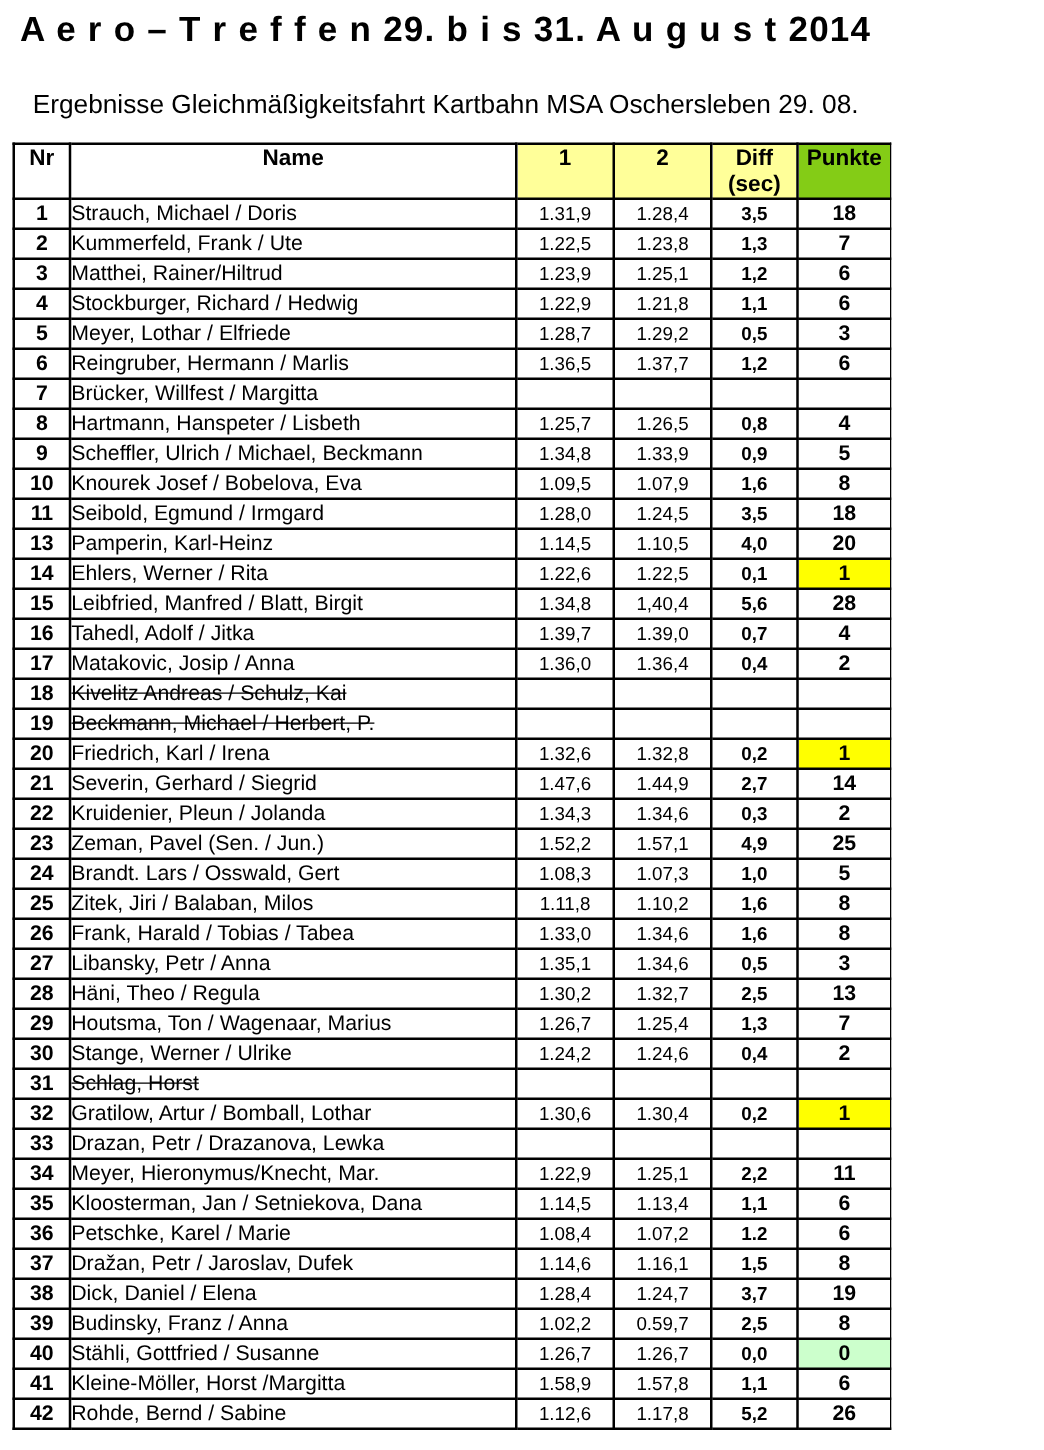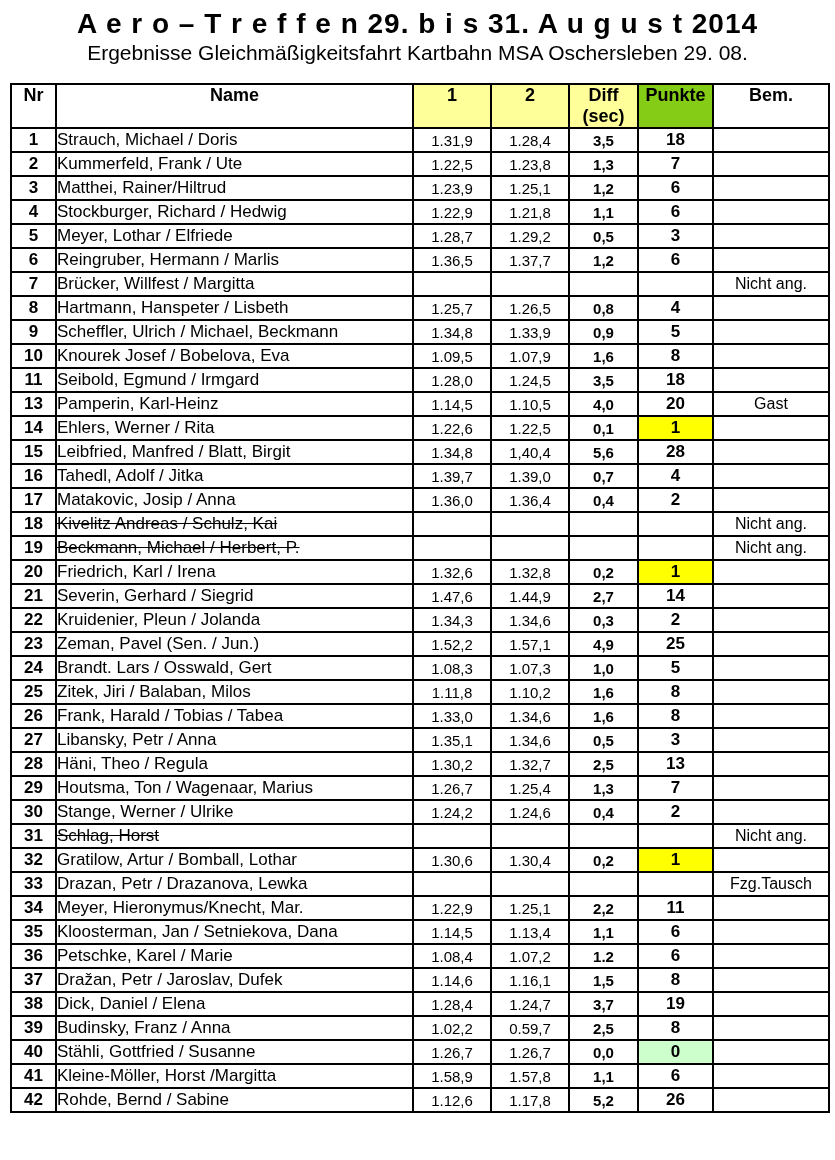--- a/index.html
+++ b/index.html
@@ -3,37 +3,37 @@
 <meta charset="utf-8">
 <style>
   html, body {
     margin: 0;
     padding: 0;
     background: #ffffff;
     color: #000000;
     font-family: "Liberation Sans", sans-serif;
   }
   .page {
-    width: 835px;
+    width: 713px;
     height: 1160px;
     background: #ffffff;
     overflow: hidden;
   }
   .title {
     text-align: center;
     font-weight: bold;
     font-size: 28px;
     letter-spacing: 1px;
     padding-top: 8px;
     white-space: nowrap;
   }
   .subtitle {
     text-align: center;
     font-size: 21px;
-    margin-top: 1px;
+    margin-top: 32px;
     white-space: nowrap;
   }
   table.results {
     border-collapse: collapse;
     table-layout: fixed;
     margin: 18px 0 0 10px;
     width: 818px;
   }
   table.results th, table.results td {
     border: 2px solid #000;

